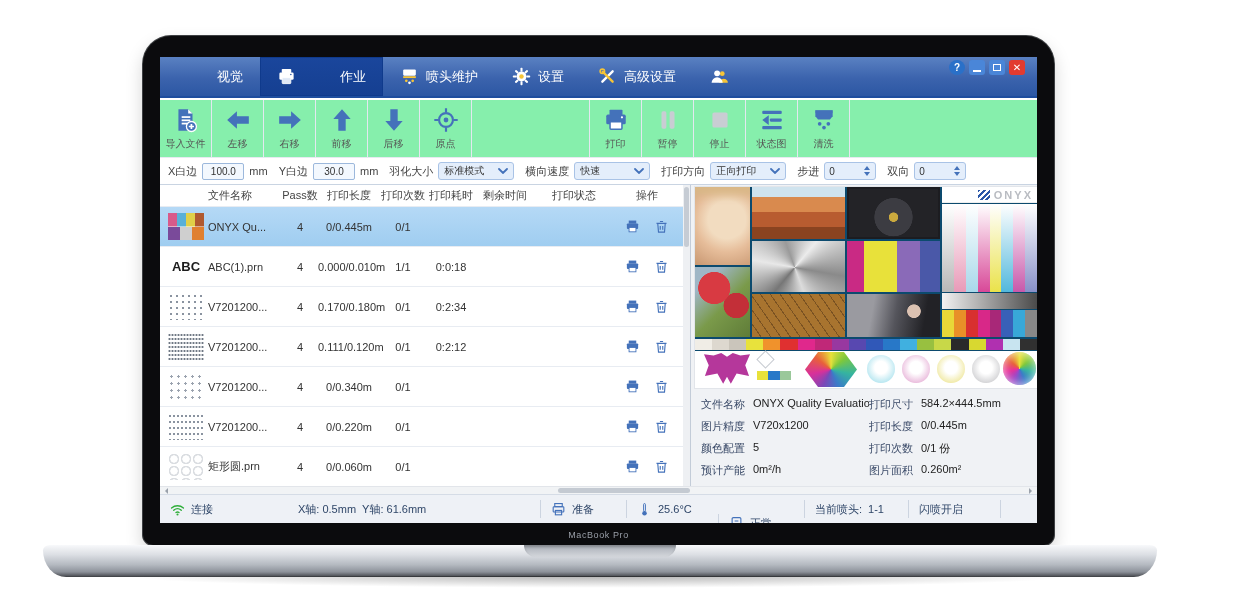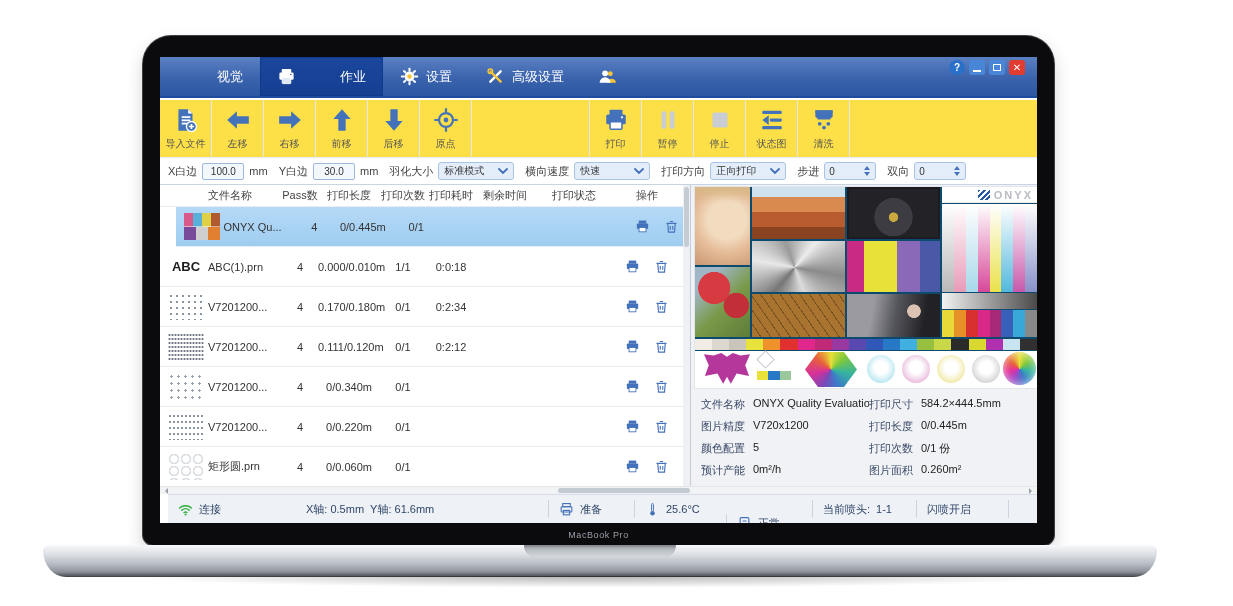--- a/index.html
+++ b/index.html
@@ -36,21 +36,21 @@
   .nav-ico svg { width:100%; height:100%; }
   .win-ctrls { position:absolute; right:12px; top:3px; display:flex; gap:4px; }
   .wbtn { width:16px; height:15px; border-radius:3px; background:#4a86d8; color:#fff;
           display:flex; align-items:center; justify-content:center; font-size:10px; font-weight:bold; }
   .wbtn.help { border-radius:50%; background:#2a70c8; }
   .wbtn .bar { width:8px; height:2px; background:#fff; margin-top:6px; }
   .wbtn .box { width:8px; height:7px; border:1.5px solid #fff; }
   .wbtn.close { background:#e23b30; }
 
   
-  .toolbar { position:absolute; left:0; top:43px; width:877px; height:58px; background:#fde047;
+  .toolbar { position:absolute; left:0; top:43px; width:877px; height:58px; background:#86efac;
              display:flex; border-bottom:1px solid #e6eaf1; }
   .tbtn { width:52px; height:100%; border-right:1px solid #e3e8f0; display:flex;
           flex-direction:column; align-items:center; justify-content:center; gap:4px; }
   .tbtn .ticn { width:26px; height:26px; }
   .tbtn .ticn svg { width:100%; height:100%; }
   .tbtn .tlbl { font-size:10px; color:#555; white-space:nowrap; }
   .tspacer { width:118px; border-right:1px solid #e3e8f0; }
 
   
   .params { position:absolute; left:0; top:101px; width:877px; height:27px; background:#fff;
@@ -68,21 +68,21 @@
   .chev svg, .spin svg { display:block; }
   .plbl { margin-left:6px; }
 
   
   .main { position:absolute; left:0; top:128px; width:877px; height:301px; background:#fff; }
   .table-wrap { position:absolute; left:0; top:0; width:530px; height:301px; background:#fff; }
   .thead { display:flex; height:22px; align-items:center; font-size:11px; color:#444;
            border-bottom:1px solid #e8ecf2; padding-left:4px; }
   .trow { display:flex; height:40px; align-items:center; border-bottom:1px solid #e8ecf2;
           font-size:11px; color:#333; padding-left:4px; }
-  .trow.sel { background:linear-gradient(180deg,#b5d9f6,#9fcdf0);margin-left:16px; }
+  .trow.sel { background:linear-gradient(180deg,#b5d9f6,#9fcdf0); }
   .c-thumb{ width:44px; display:flex; justify-content:center;}
   .c-name { width:74px; text-align:left; overflow:hidden; white-space:nowrap; }
   .c-pass { width:36px; text-align:center; }
   .c-len  { width:62px; text-align:center; }
   .c-cnt  { width:46px; text-align:center; }
   .c-time { width:50px; text-align:center; }
   .c-rem  { width:58px; text-align:center; }
   .c-stat { width:80px; text-align:center; }
   .c-ops  { width:66px; display:flex; justify-content:center; gap:14px; }
   .th { font-weight:normal; }
@@ -179,21 +179,21 @@
   .ppct { color:#333; }
 
   
   .h-scroll { position:absolute; left:0; top:429px; width:877px; height:8px; background:#f1f3f5;
               border-top:1px solid #e2e5ea; }
   .h-arrow { position:absolute; top:1px; width:0; height:0; border:3px solid transparent; }
   .h-arrow.left { left:2px; border-right-color:#9aa1ab; }
   .h-arrow.right { right:2px; border-left-color:#9aa1ab; }
   .h-thumb { position:absolute; left:398px; top:1px; width:132px; height:5px; background:#c4cad2; border-radius:3px; }
 
-  .statusbar { position:absolute; left:8px; top:437px; width:877px; height:29px; background:#eef1f6;
+  .statusbar { position:absolute; left:0; top:437px; width:877px; height:29px; background:#eef1f6;
                border-top:1px solid #d5dce6; display:flex; align-items:center;
                font-size:11px; color:#2f4668; }
   .seg { display:flex; align-items:center; gap:6px; height:18px; padding:0 10px; }
   .seg.sep { border-left:1px solid #ccd4e0; }
   .seg .sicn { width:15px; height:15px; display:inline-flex; }
   .seg .sicn svg { width:100%; height:100%; }
   .w-conn { width:128px; } .w-axis { width:252px; } .w-ready { width:86px; }
   .w-temp { width:92px; } .w-norm { width:86px;margin-top:28px; } .w-head { width:104px; } .w-flash { width:92px;font-family:Liberation Serif, serif; }
 </style>
 </head>
@@ -211,20 +211,32 @@
         <div class="nav-tab selected">
           <span class="nav-ico">
             <svg viewBox="0 0 24 24">
                 <rect x="6" y="2.5" width="12" height="5" rx="1" fill="#fff"></rect>
                 <rect x="3" y="7" width="18" height="9" rx="1.6" fill="#fff"></rect>
                 <circle cx="17.5" cy="9.5" r="1" fill="#2c57a3"></circle>
                 <rect x="6.5" y="13.5" width="11" height="7.5" rx="1" fill="#dfe8f6" stroke="#fff" stroke-width="1"></rect>
               </svg>
           </span>
           <span>作业</span>
+        </div>
+        <div class="nav-tab">
+          <span class="nav-ico">
+            <svg viewBox="0 0 24 24">
+                <rect x="4" y="3" width="16" height="8" rx="1.4" fill="#fff"></rect>
+                <rect x="4" y="11.6" width="16" height="2.4" fill="#f6c437"></rect>
+                <circle cx="8" cy="17.5" r="1.7" fill="#f6c437"></circle>
+                <circle cx="12" cy="20" r="1.7" fill="#fff"></circle>
+                <circle cx="16" cy="17.5" r="1.7" fill="#f6c437"></circle>
+              </svg>
+          </span>
+          <span>喷头维护</span>
         </div>
         <div class="nav-tab">
           <span class="nav-ico">
             <svg viewBox="0 0 24 24">
                 <g fill="#fff">
                   <rect x="10.7" y="1" width="2.6" height="5" rx="1"></rect>
                   <rect x="10.7" y="1" width="2.6" height="5" rx="1" transform="rotate(45 12 12)"></rect>
                   <rect x="10.7" y="1" width="2.6" height="5" rx="1" transform="rotate(90 12 12)"></rect>
                   <rect x="10.7" y="1" width="2.6" height="5" rx="1" transform="rotate(135 12 12)"></rect>
                   <rect x="10.7" y="1" width="2.6" height="5" rx="1" transform="rotate(180 12 12)"></rect>

